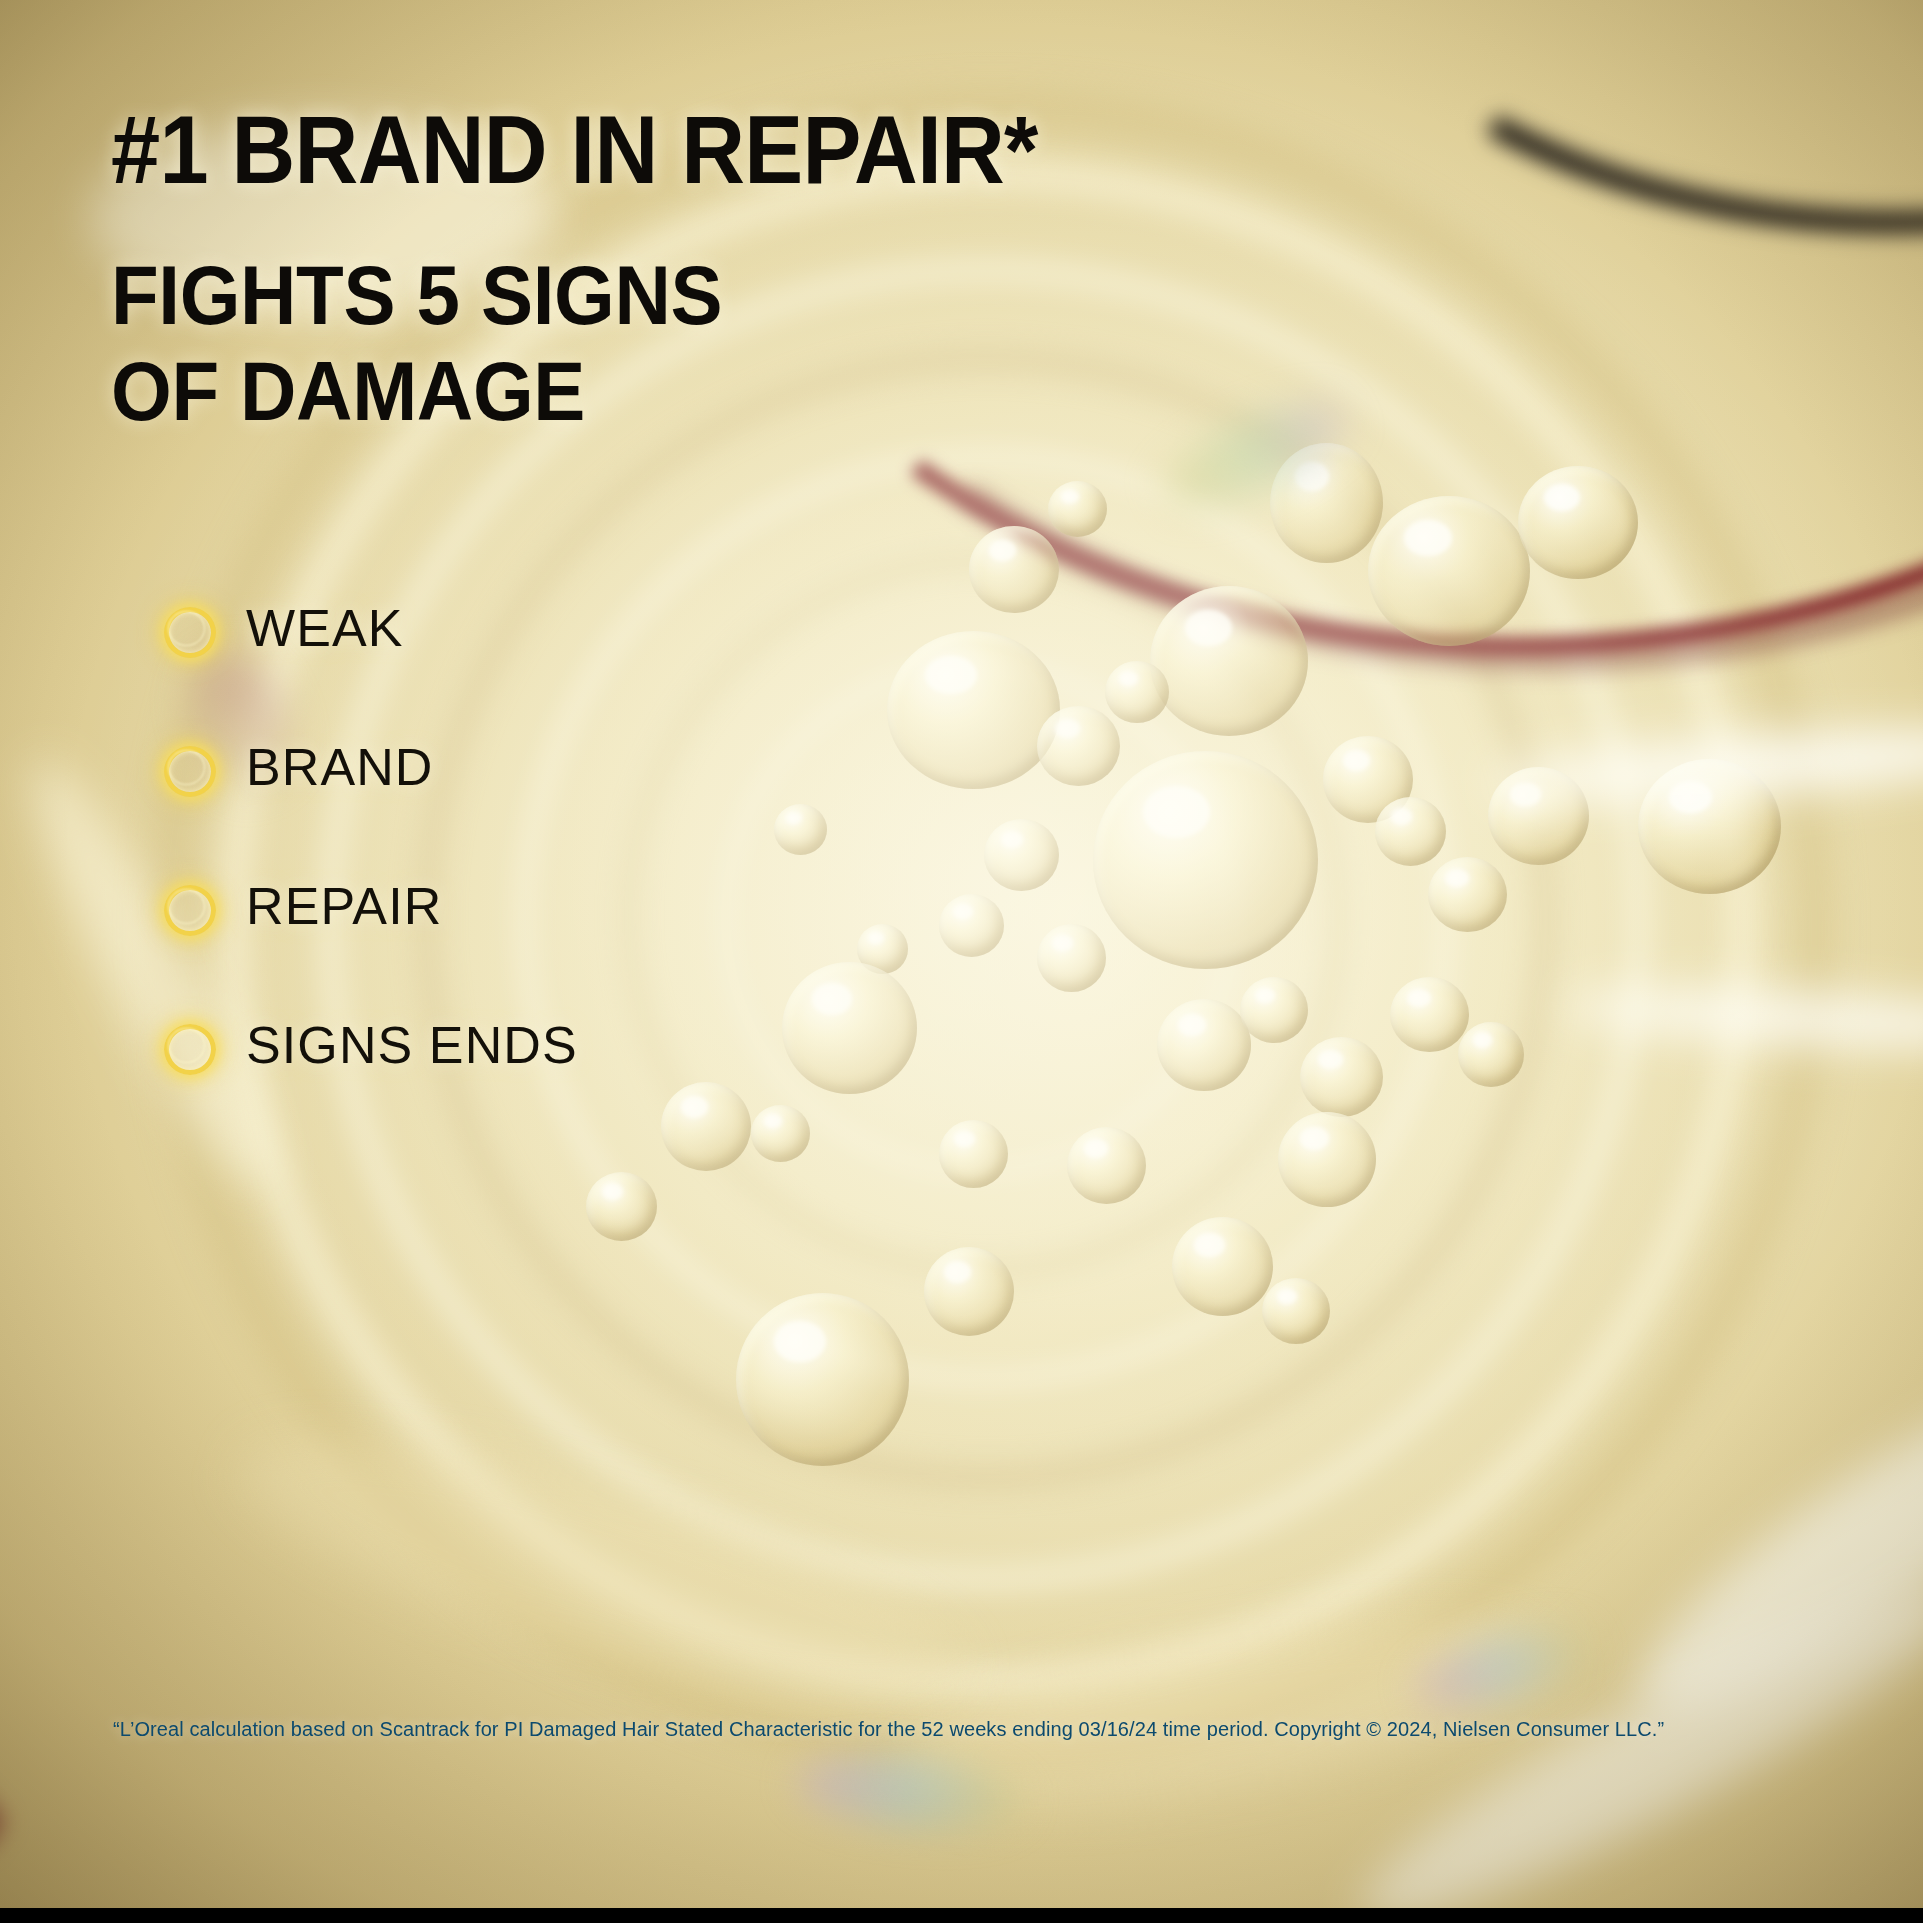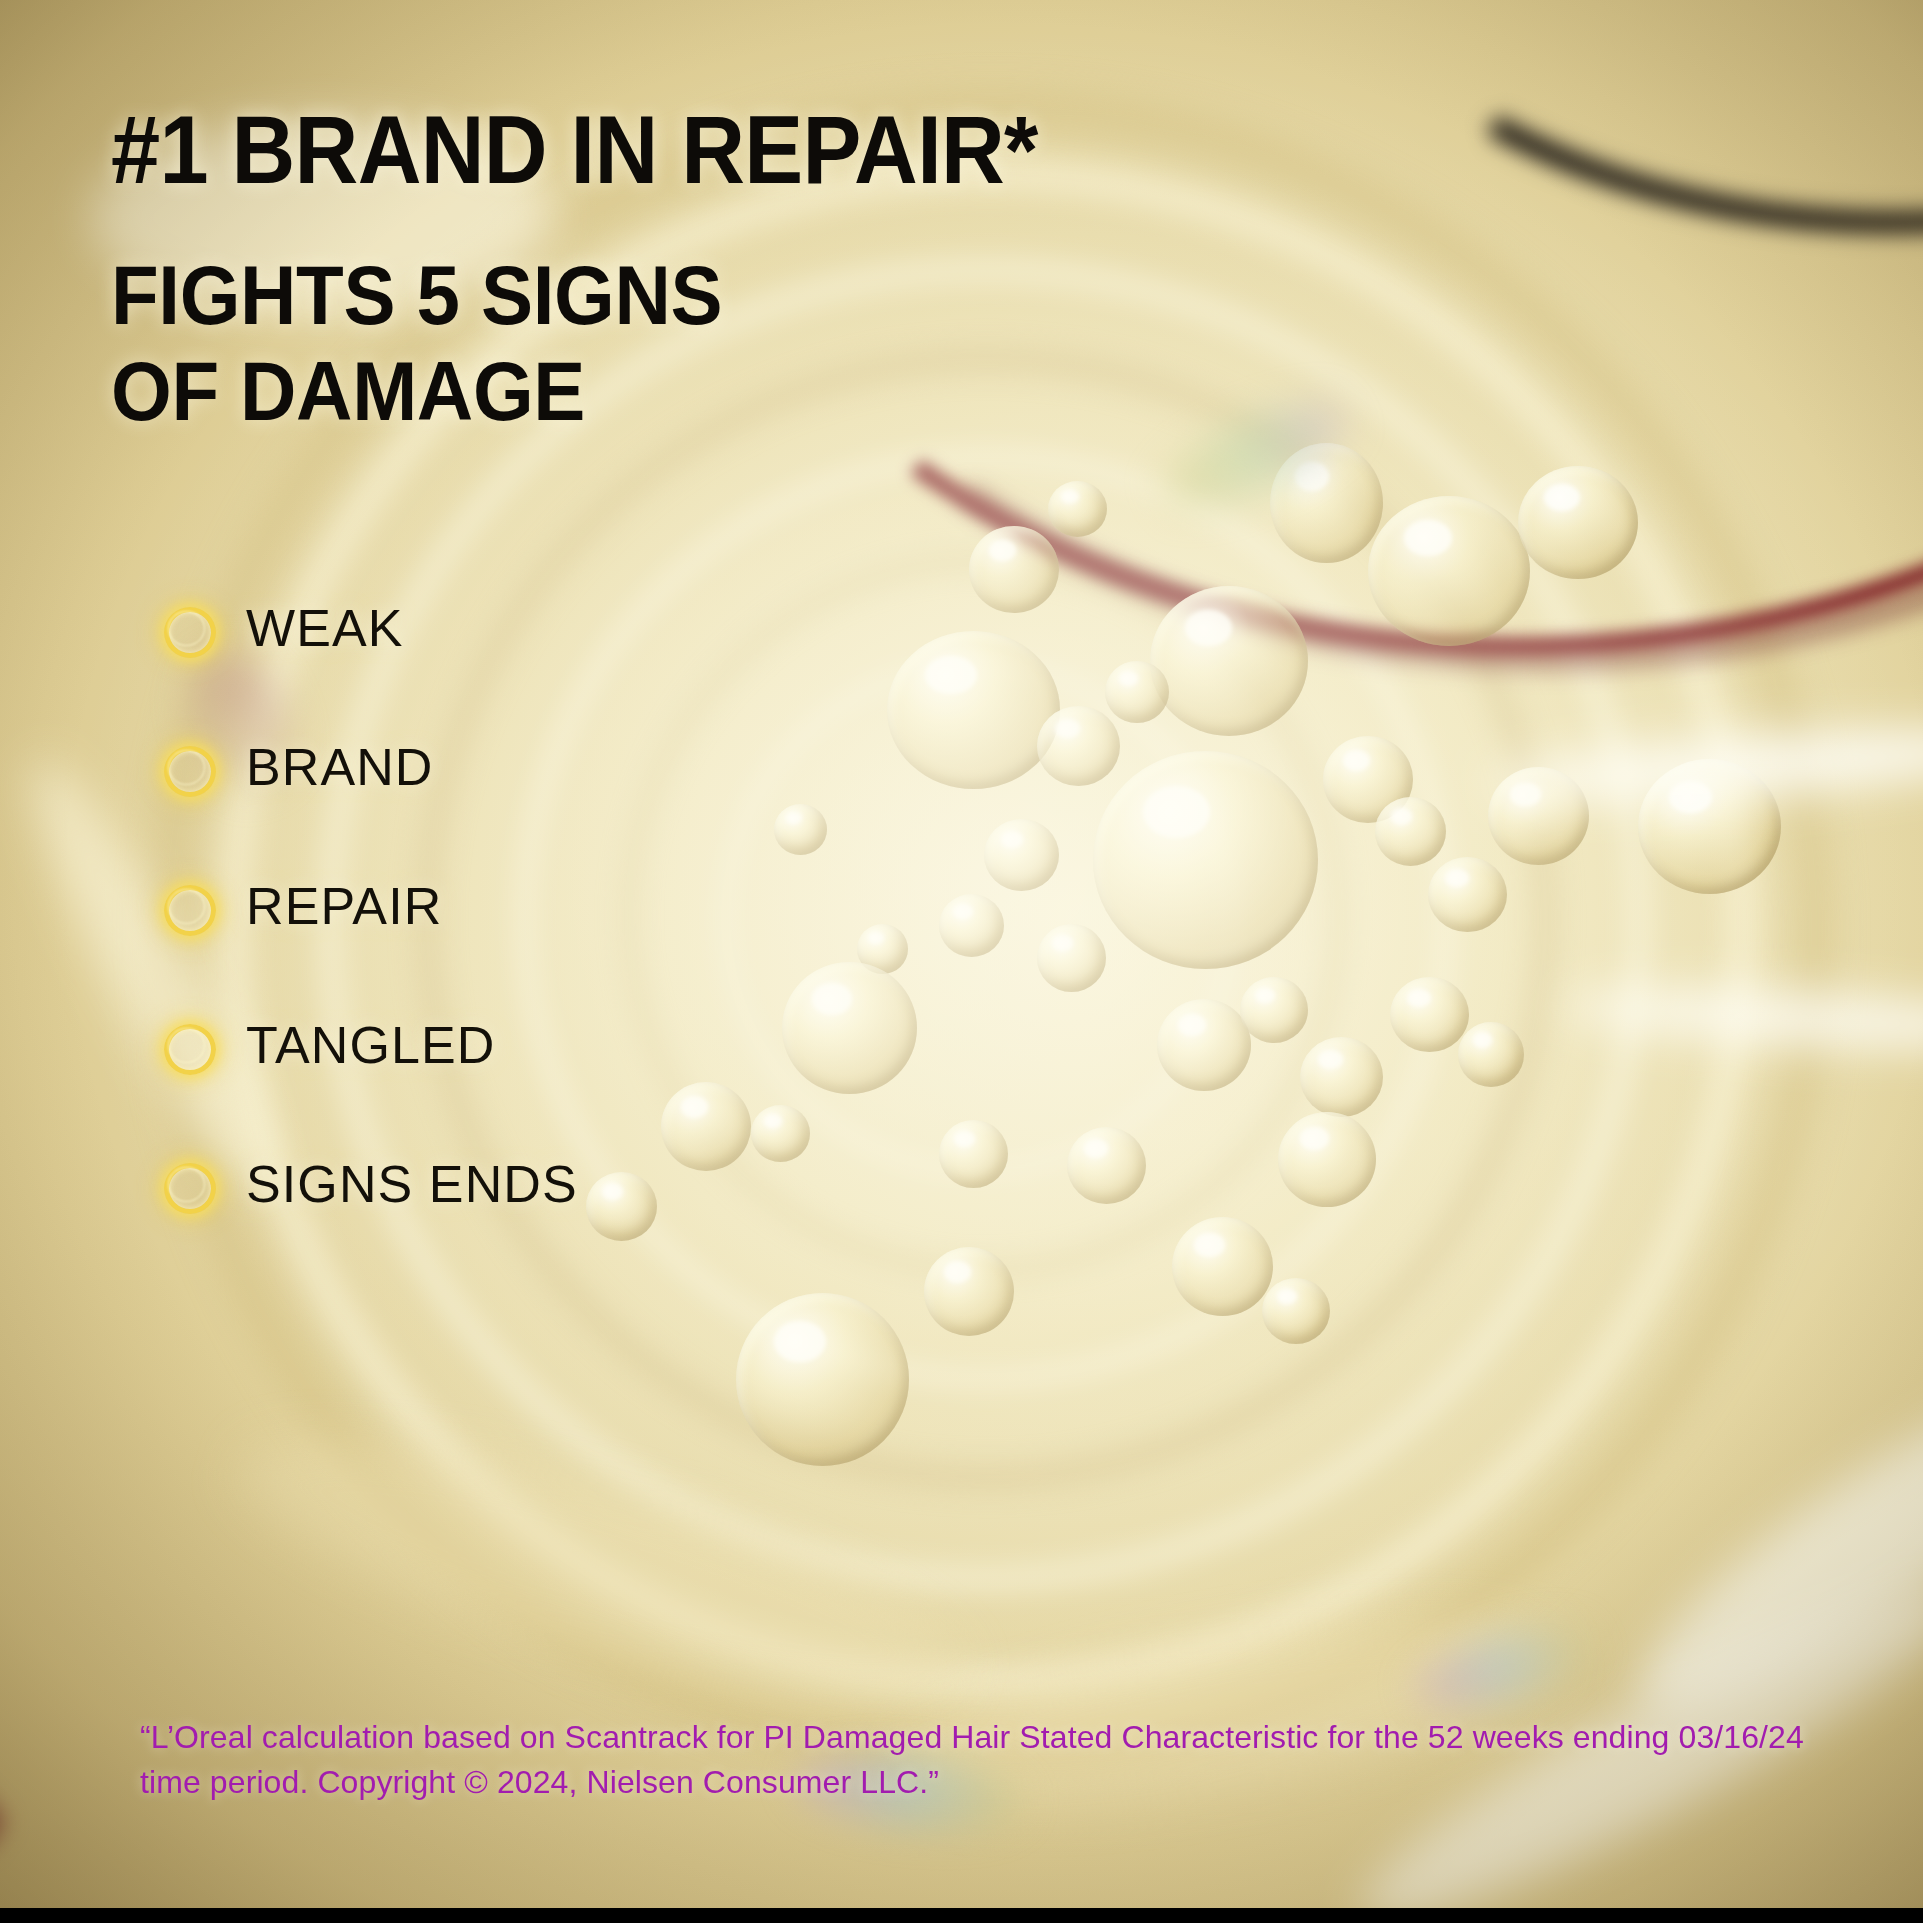--- a/index.html
+++ b/index.html
@@ -218,27 +218,26 @@
     line-height:1;
     white-space:nowrap;
     text-shadow: 0 0 16.5px rgba(255,252,232,0.55);
   }
 
   .footnote {
     position:absolute;
     left:113px;
     top:1715px;
     width:1706px;
-    color:#a21caf;
-    font-size:32px;
+    color:#0c4a6e;
+    font-size:20px;
     line-height:1.42;
     font-weight:400;
     letter-spacing:0.1px;
     text-shadow: 0 0 12px rgba(255,252,235,0.55);
-    margin-left: 27px;
   }
 </style>
 </head>
 <body>
 
 <div id="stage">
 
   <div class="bg-layer bg-base"></div>
 
   <div class="bg-layer">
@@ -345,27 +344,20 @@
       </div>
 
       <div class="damage-item">
         <span class="marker">
           <span class="ring-outer"></span>
             <span class="ring-inner"></span>
         </span>
         <span class="damage-label">REPAIR</span>
       </div>
 
-      <div class="damage-item">
-        <span class="marker">
-          <span class="ring-outer"></span>
-            <span class="ring-inner"></span>
-        </span>
-        <span class="damage-label">TANGLED</span>
-      </div>
 
       <div class="damage-item">
         <span class="marker">
           <span class="ring-outer"></span>
             <span class="ring-inner"></span>
         </span>
         <span class="damage-label">SIGNS ENDS</span>
       </div>
 
     </div>

